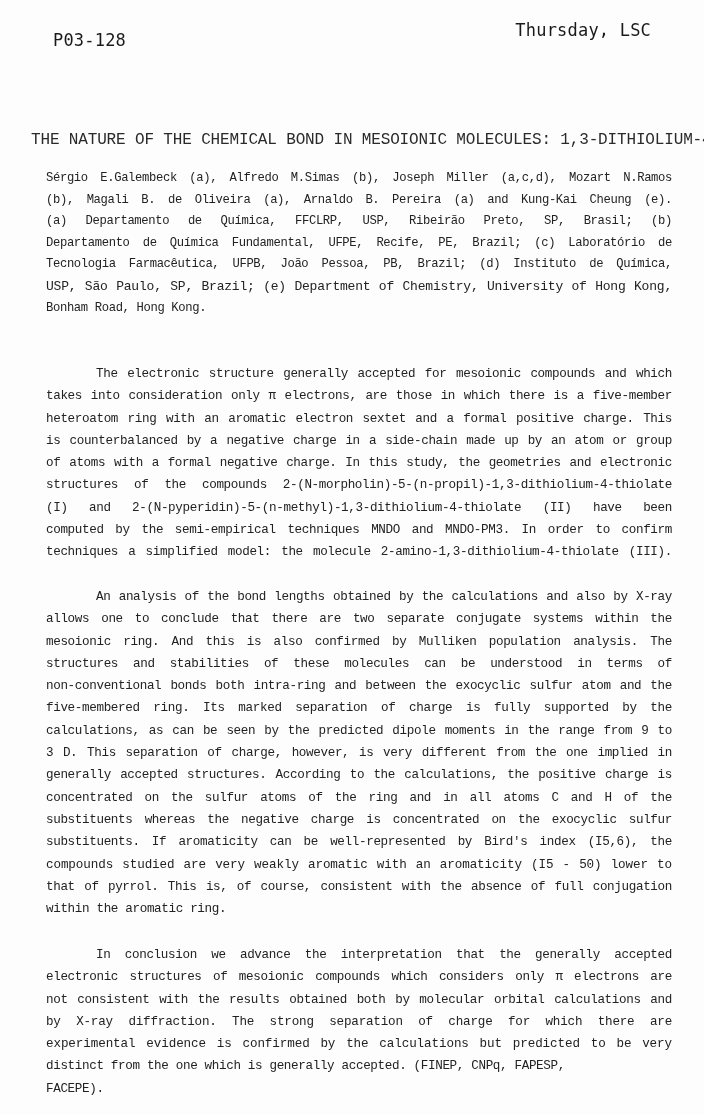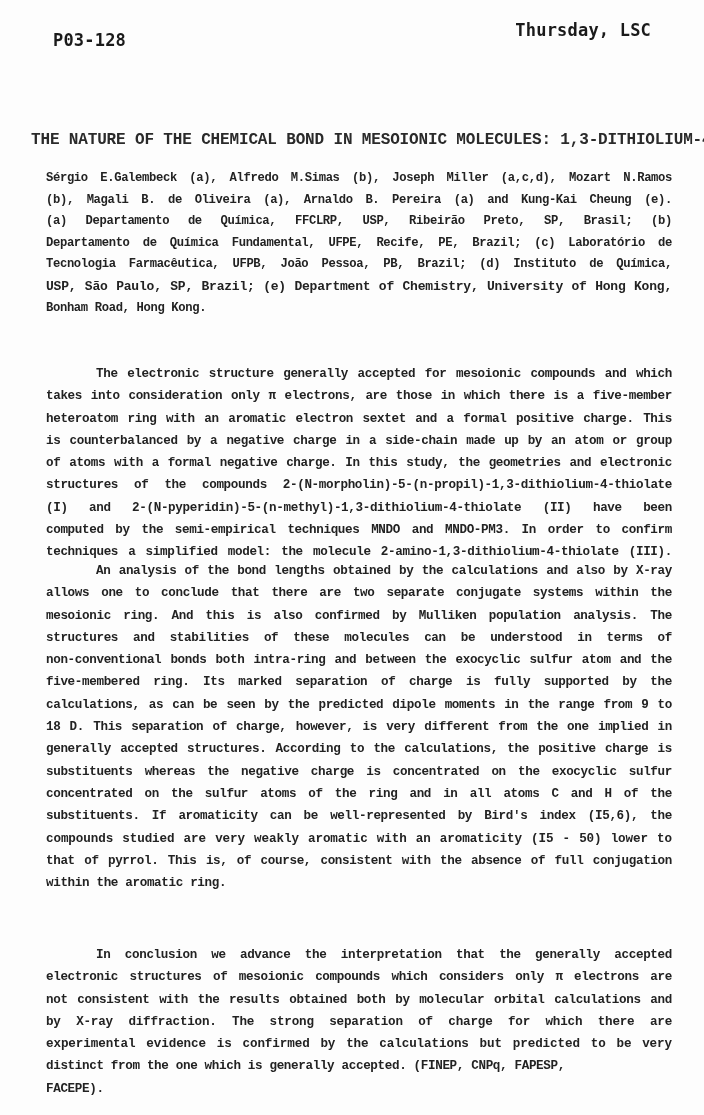--- a/index.html
+++ b/index.html
@@ -13,21 +13,20 @@
       position: relative;
       overflow: hidden;
       color: #1e1e1e;
       font-family: "DejaVu Sans Mono", "Liberation Mono", monospace;
     }
     .page {
       position: absolute;
       left: 0; top: 0;
       width: 704px; height: 1115px;
       background: #fdfdfd;
-      font-weight: bold;
     }
     .hdr {
       position: absolute;
       top: 20px;
       font-family: "DejaVu Sans Mono", "Liberation Mono", monospace;
       font-size: 17px;
       color: #1a1a1a;
       letter-spacing: 0.2px;
     }
     .hdr-left { left: 53px; top: 30px; }
@@ -66,21 +65,21 @@
     .line.indent { padding-left: 50px; }
     .line.small { font-size: 13px; letter-spacing: -0.2px; }
     .line.xs { font-size: 10px; letter-spacing: -0.1px; }
 
     .authors { top: 168px; }
     .authors .line { height: 21.6px; line-height: 21.6px; }
 
     .para1 { top: 363px; }
     .para1 .line { height: 22.3px; line-height: 22.3px; font-size: 12.6px; }
 
-    .para2 { top: 560px; }
+    .para2 { top: 586px; }
     .para2 .line { height: 22.3px; line-height: 22.3px; font-size: 12.6px; }
 
     .para3 { top: 944px; }
     .para3 .line { height: 22.3px; line-height: 22.3px; font-size: 12.6px; }
   </style>
 </head>
 <body>
 
 <div class="page">
 
@@ -112,24 +111,24 @@
   </div>
 
   <div class="block para2">
     <span class="line indent">An analysis of the bond lengths obtained by the calculations and also by X-ray</span>
     <span class="line">allows one to conclude that there are two  separate  conjugate  systems  within  the</span>
     <span class="line">mesoionic ring. And this is also confirmed  by  Mulliken  population  analysis.  The</span>
     <span class="line">structures and stabilities  of  these  molecules  can  be  understood  in  terms  of</span>
     <span class="line">non-conventional bonds both intra-ring and between the exocyclic sulfur atom and the</span>
     <span class="line">five-membered ring. Its marked separation  of  charge  is  fully  supported  by  the</span>
     <span class="line">calculations, as can be seen by the predicted dipole moments in the range from 9  to</span>
-    <span class="line">18 D. This separation of charge, however, is very different from the one implied  in</span>
+    <span class="line">3 D. This separation of charge, however, is very different from the one implied  in</span>
     <span class="line">generally accepted structures. According to the calculations, the positive charge is</span>
+    <span class="line">concentrated on the sulfur atoms of the ring and  in  all  atoms  C  and  H  of  the</span>
     <span class="line">substituents whereas the negative charge is concentrated  on  the  exocyclic  sulfur</span>
-    <span class="line">concentrated on the sulfur atoms of the ring and  in  all  atoms  C  and  H  of  the</span>
     <span class="line">substituents. If aromaticity can be well-represented  by  Bird's  index  (I5,6),  the</span>
     <span class="line xs">compounds studied are very weakly aromatic with an aromaticity (I5 - 50)  lower  to</span>
     <span class="line">that of pyrrol. This is, of course, consistent with the absence of full  conjugation</span>
     <span class="line last">within the aromatic ring.</span>
   </div>
 
   <div class="block para3">
     <span class="line indent">In conclusion we  advance  the  interpretation  that  the  generally  accepted</span>
     <span class="line">electronic  structures of mesoionic compounds which considers  only π electrons  are</span>
     <span class="line">not consistent with the results obtained both by molecular orbital calculations  and</span>

